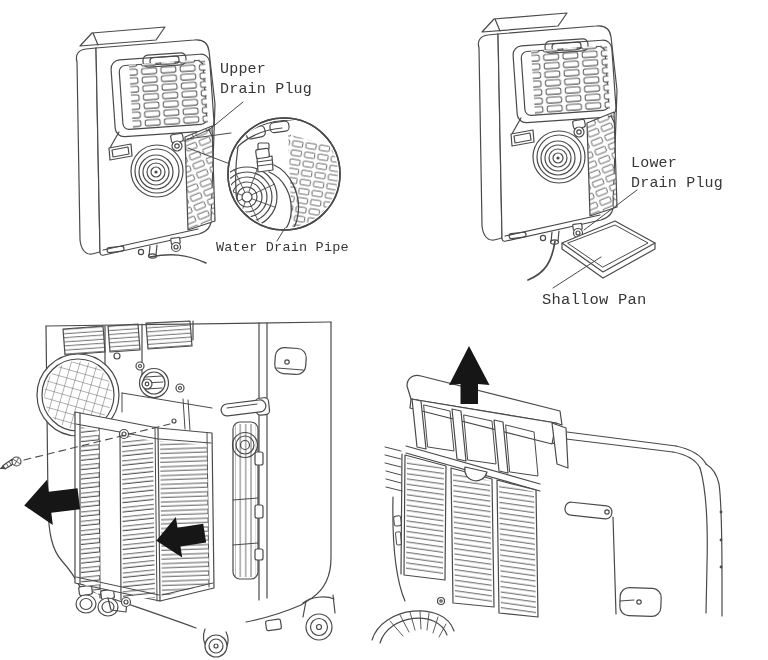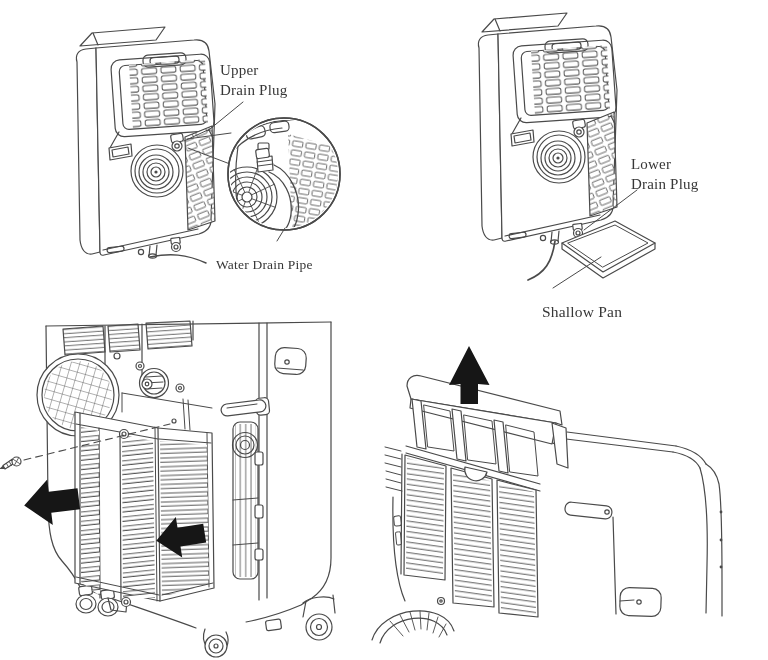--- a/index.html
+++ b/index.html
@@ -1,17 +1,17 @@
 <!DOCTYPE html>
 <html><head>
 <meta charset="utf-8">
 <style>
   html,body{margin:0;padding:0;background:#ffffff;}
   #canvas{position:relative;width:768px;height:660px;background:#ffffff;overflow:hidden;
-          font-family:Liberation Serif, serif;}
+          font-family:Liberation Mono, monospace;}
   #art{position:absolute;left:0;top:0;}
   .lbl{position:absolute;color:#373737;white-space:pre-line;letter-spacing:.2px;}
   .lbl-lg{font-size:15px;line-height:20px;}
   .lbl-md{font-size:13.5px;line-height:17px;}
   .lbl-pan{font-size:15.5px;line-height:19px;}
 </style>
 </head>
 <body>
 
 <div id="canvas">
@@ -298,17 +298,17 @@
     <path d="M 499,483 L 534,492 L 536,614 L 501,610 Z" fill="url(#patSlat4)" stroke="none"></path>
     <path d="M 402,454 L 401,574"></path>
     <path d="M 465,467 A 11,11 0 0 0 487,472 Z" fill="#fff"></path>
   </g>
   <path d="M 469,346 L 449,385 L 460.5,384 L 460.5,404 L 478,404 L 478,384 L 489.5,385 Z" fill="#161616" stroke="none"></path>
 </g>
 </svg>
 
 <div class="lbl lbl-lg" style="left:220px;top:60px;">Upper
 Drain Plug</div>
-<div class="lbl lbl-md" style="left:216px;top:239px;margin-top:17px;">Water Drain Pipe</div>
+<div class="lbl lbl-md" style="left:216px;top:239px;">Water Drain Pipe</div>
 <div class="lbl lbl-lg" style="left:631px;top:154px;">Lower
 Drain Plug</div>
-<div class="lbl lbl-pan" style="left:542px;top:302px;text-align:right;">Shallow Pan</div>
+<div class="lbl lbl-pan" style="left:542px;top:291px;text-align:right;">Shallow Pan</div>
 </div>
 
 </body></html>

